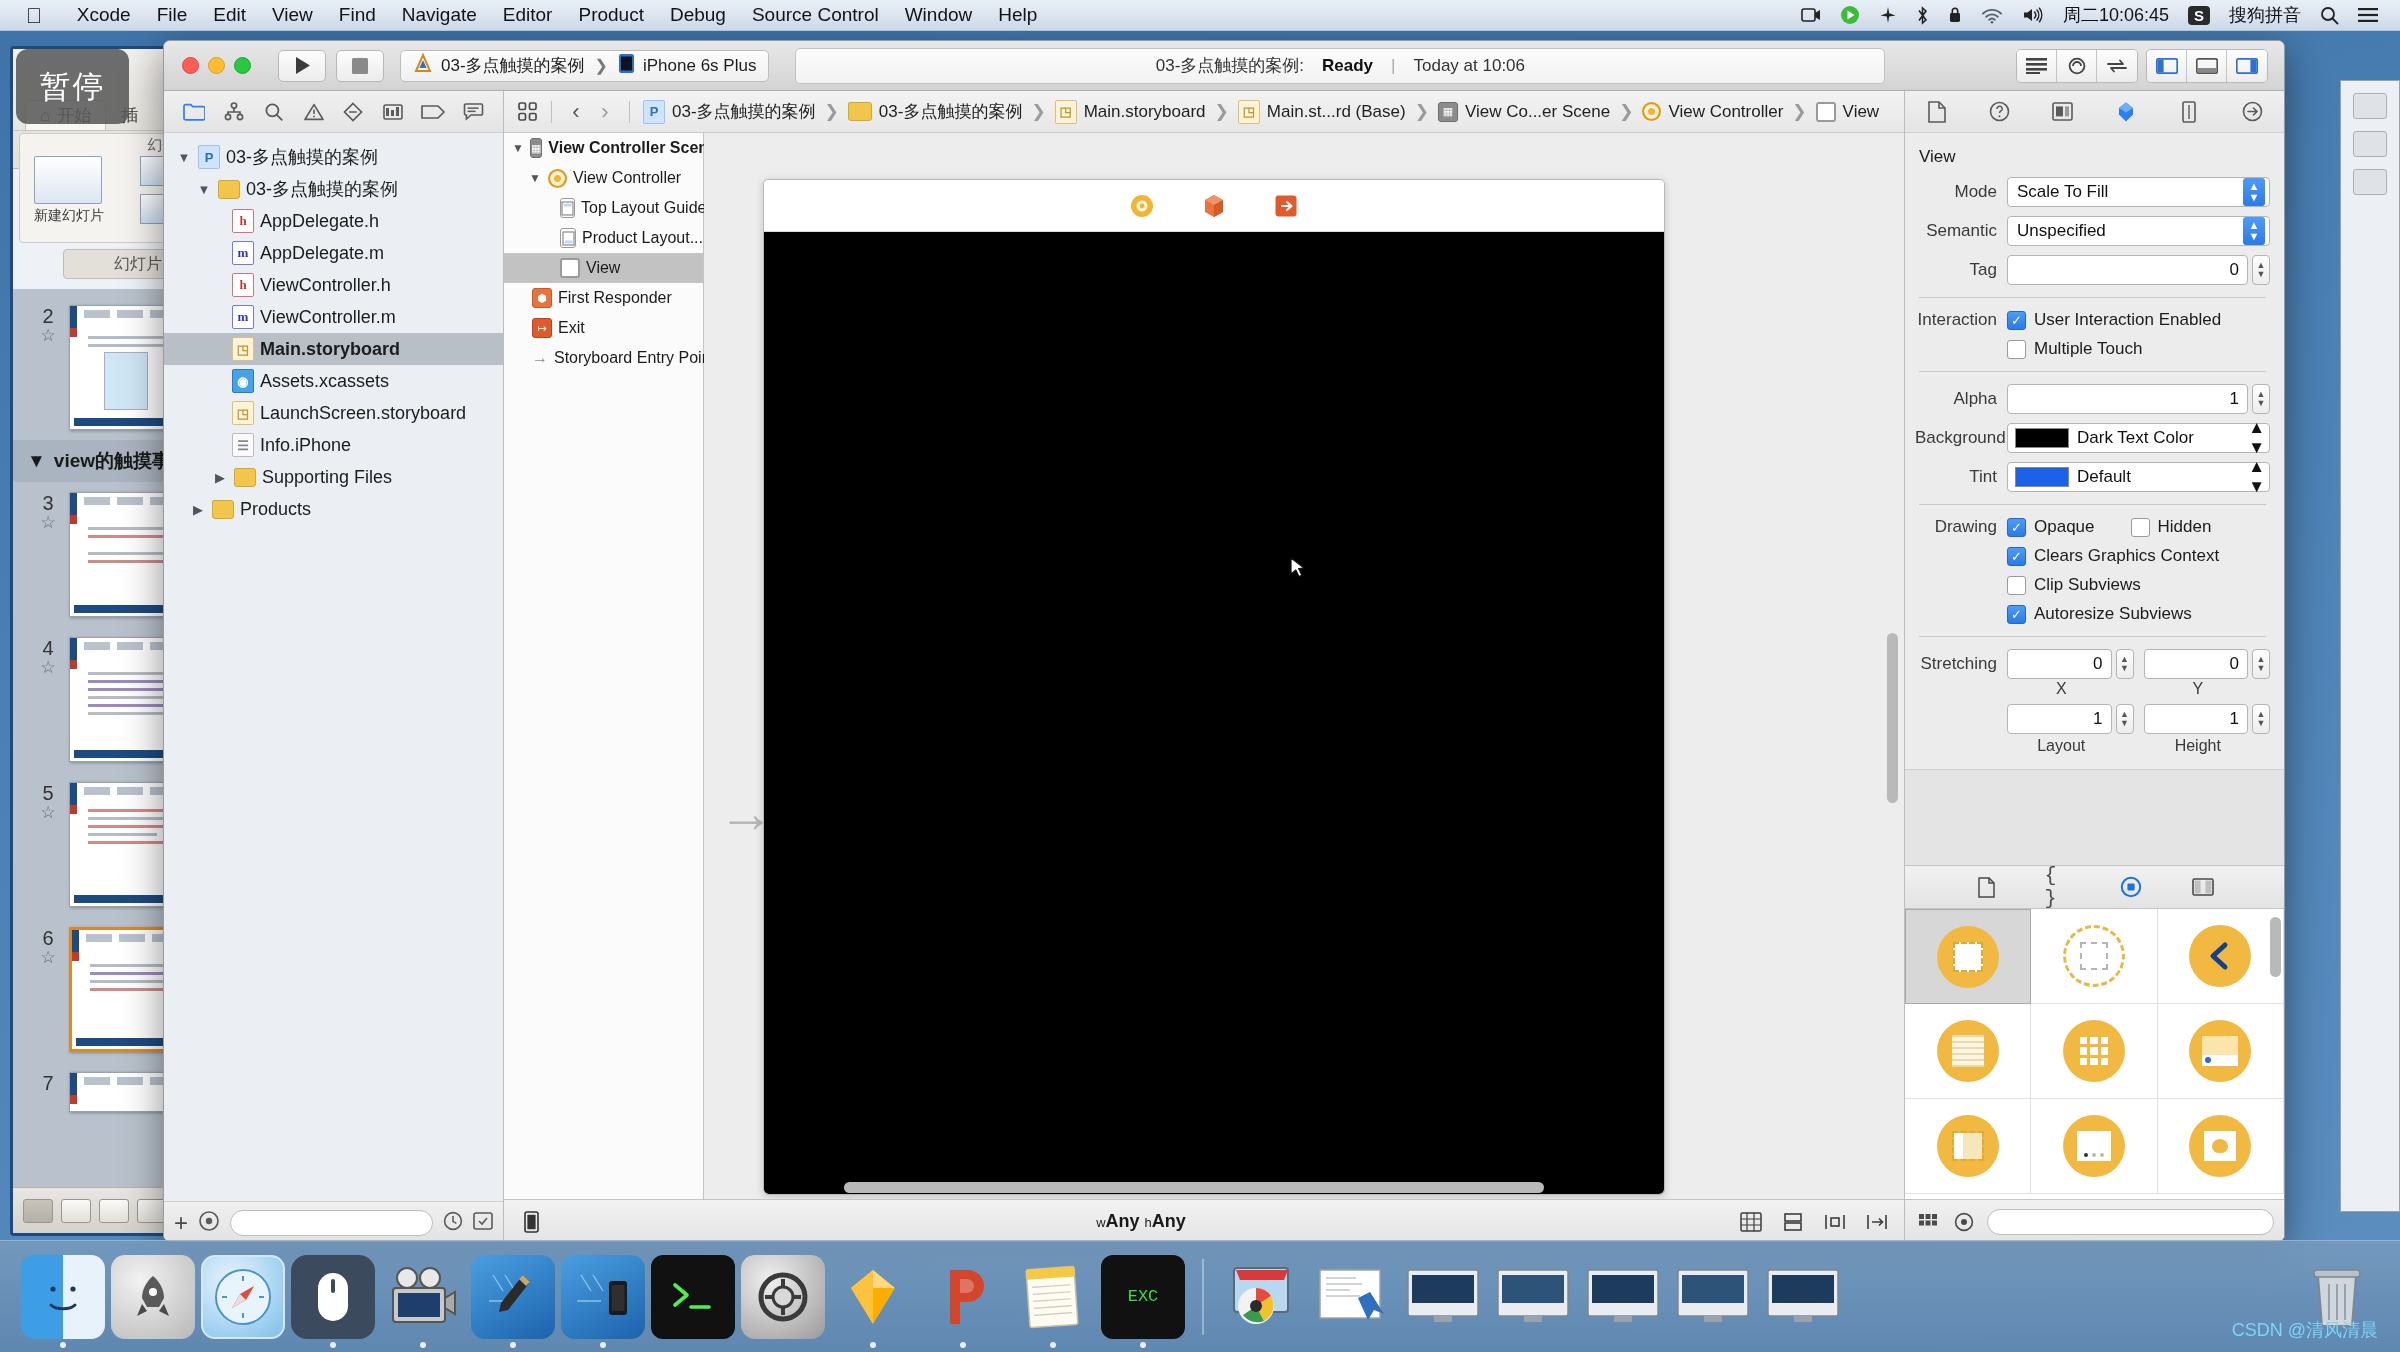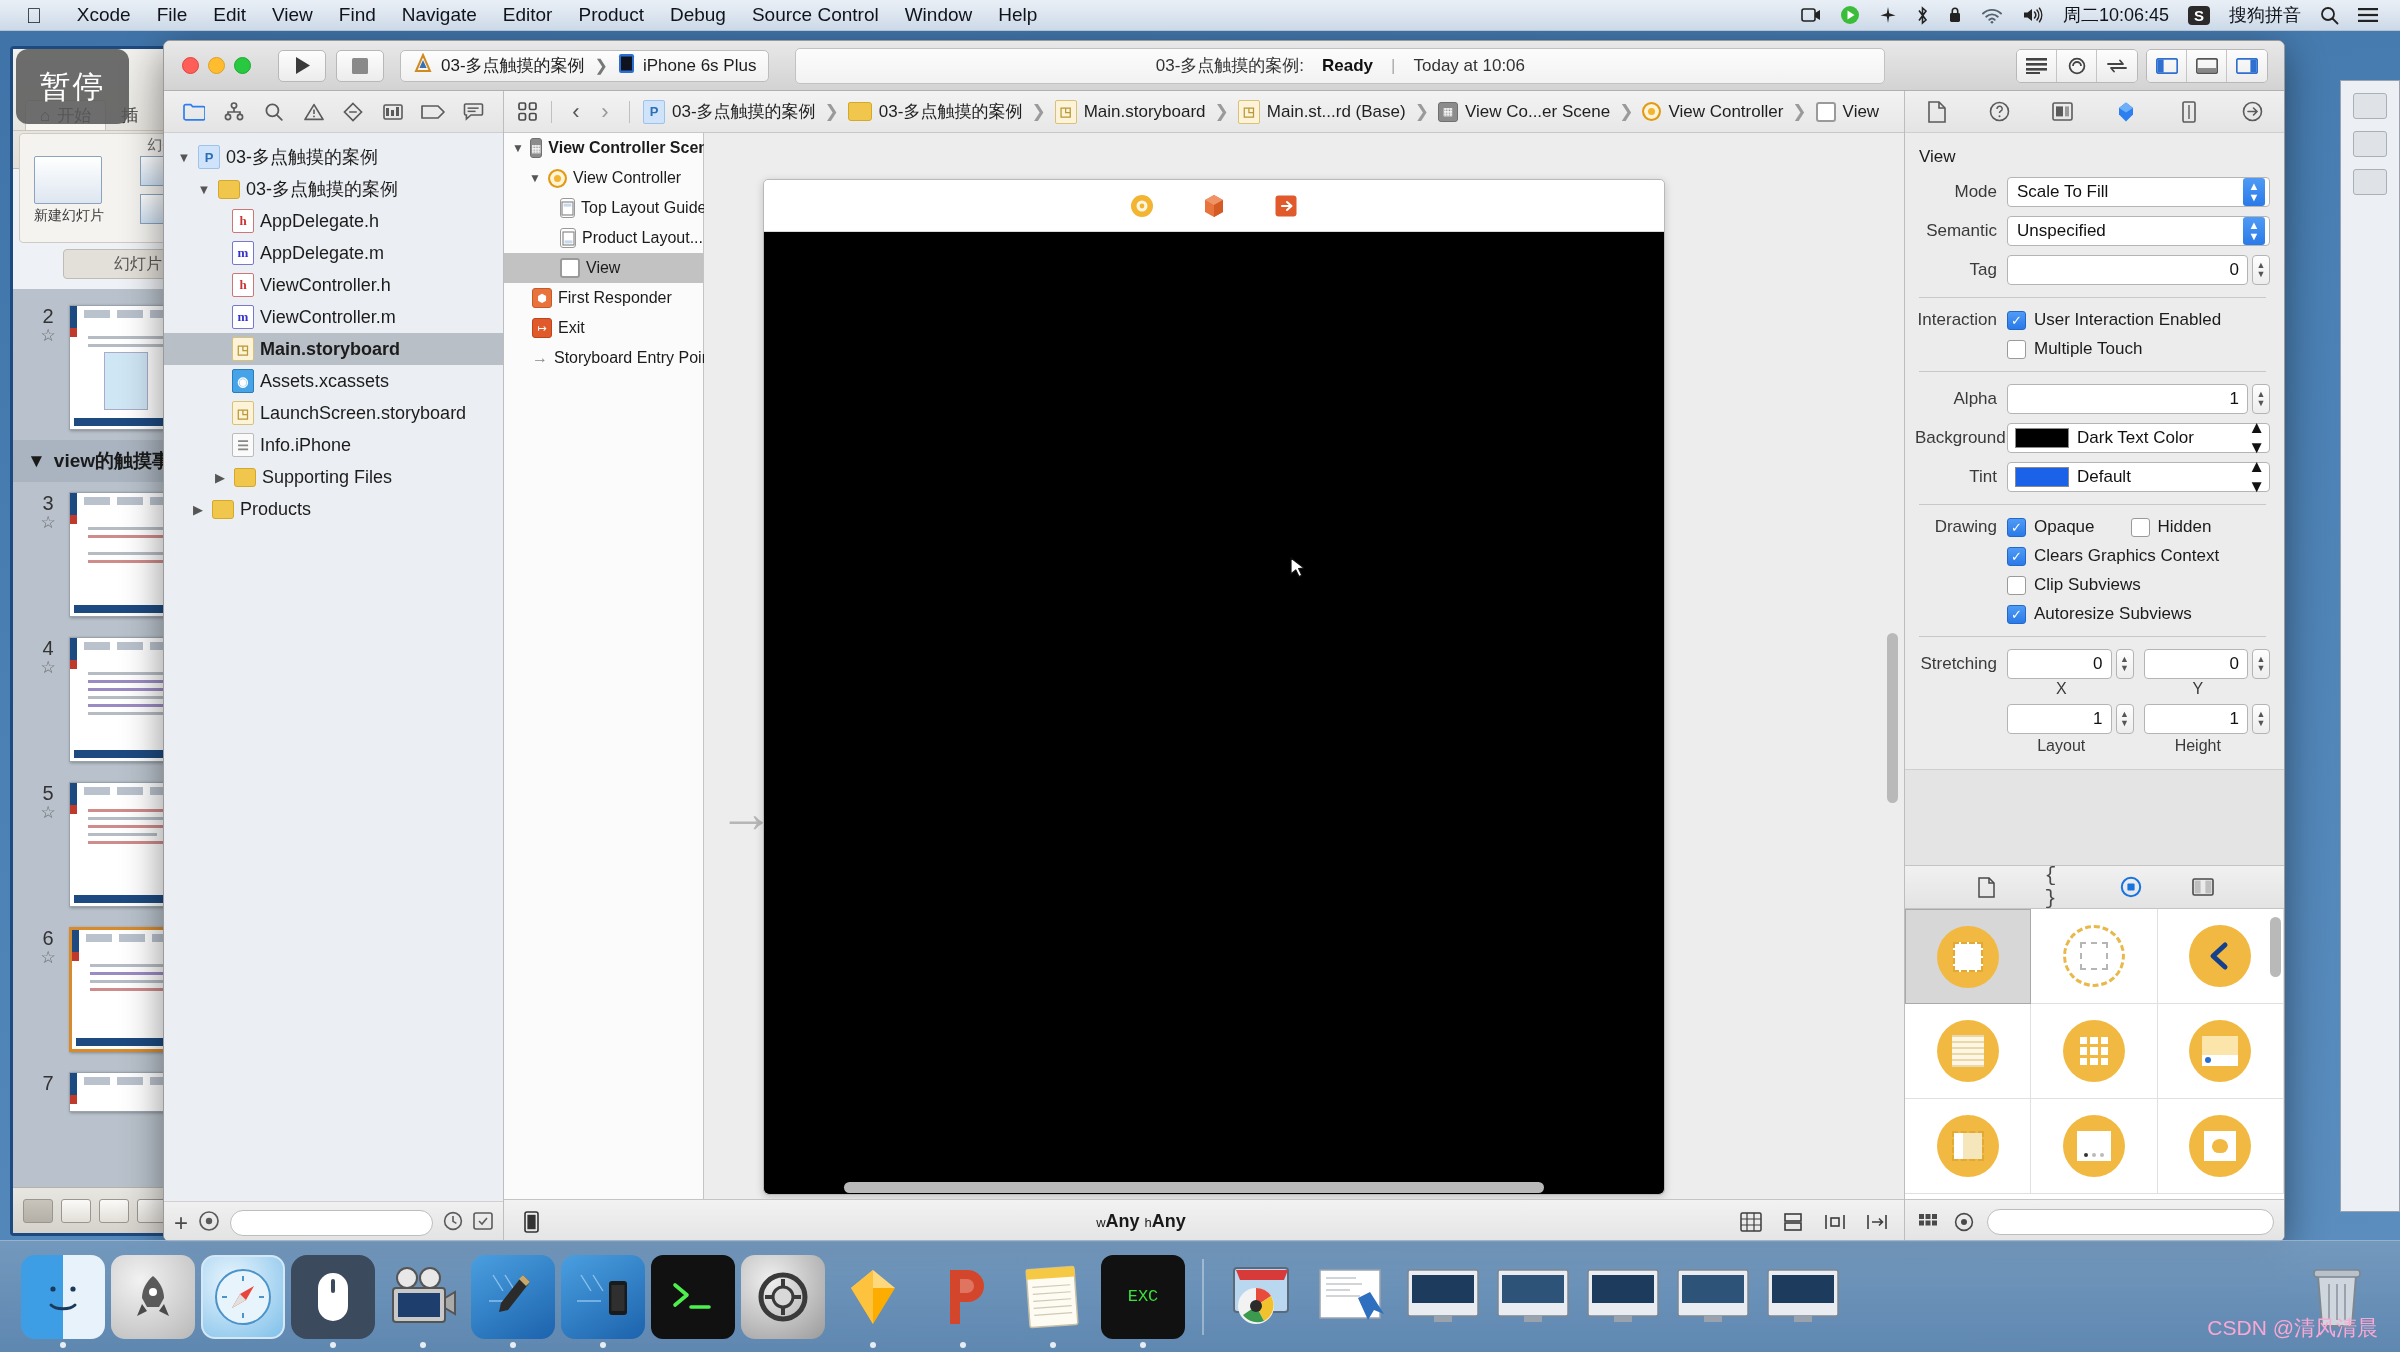--- a/index.html
+++ b/index.html
@@ -266,21 +266,21 @@
     border-top:1px solid rgba(255,255,255,.35);
     display:flex; align-items:center; z-index:120; padding:0 18px;
   }
   .dock-ico{ width:84px;height:84px; margin:0 3px; border-radius:14px; position:relative;
     display:flex; align-items:center; justify-content:center; font-size:44px;}
   .dock-dot{ position:absolute; bottom:-9px; left:50%; margin-left:-3px; width:6px;height:6px;
     border-radius:50%; background:rgba(255,255,255,.85);}
   .dock-sep{ width:2px; height:76px; background:rgba(255,255,255,.35); margin:0 14px;}
   .dock-right{ margin-left:auto; display:flex; align-items:center;}
   
-  #watermark{ position:absolute; right:22px; bottom:10px; color:#f9a8d4; font-size:21px; z-index:300;}
+  #watermark{ position:absolute; right:22px; bottom:10px; color:#7dd3fc; font-size:18px; z-index:300;}
 </style>
 </head>
 <body>
 
 <div id="desktop"></div>
 
 <div id="ppt">
   <div id="ppt-ribbon">
     <div class="ppt-tabrow">
       <div class="ppt-tab home">

